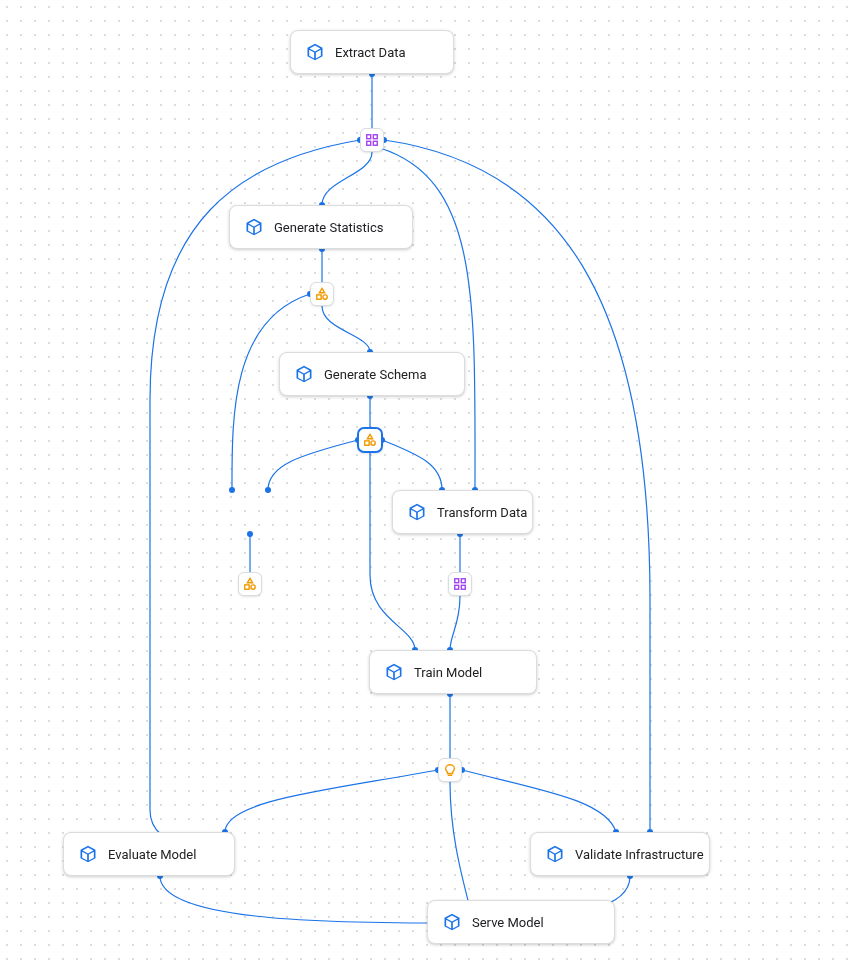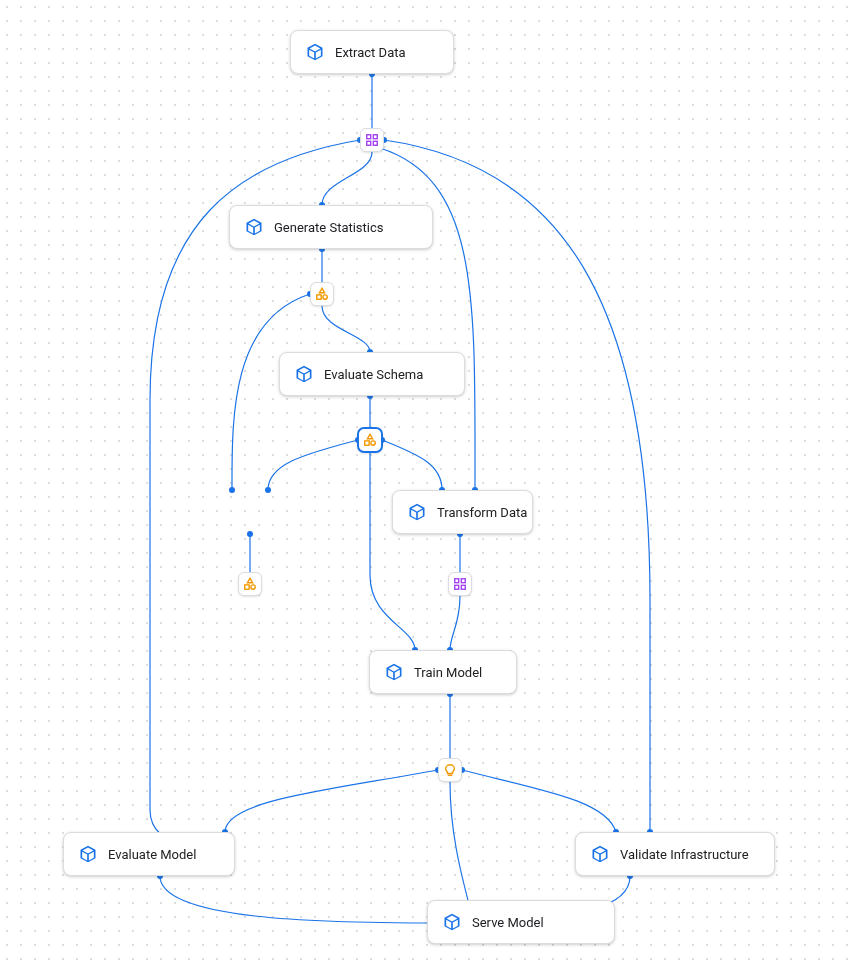--- a/index.html
+++ b/index.html
@@ -99,57 +99,57 @@
   <circle class="dot" cx="505" cy="917" r="3"></circle>
 </svg>
 
 <div class="node" style="left:290px;top:30px;width:164px">
   <svg class="icon" viewBox="0 0 24 24">
         <path fill="#1a73e8" d="M12 2 3 7v10l9 5 9-5V7l-9-5zm0 2.3 6.5 3.6L12 11.5 5.5 7.9 12 4.3zM5 9.4l6 3.3v7l-6-3.3v-7zm8 10.3v-7l6-3.3v7l-6 3.3z"></path>
       </svg>
   <span>Extract Data</span>
 </div>
 
-<div class="node" style="left:229px;top:205px;width:204px">
+<div class="node" style="left:229px;top:205px;width:184px">
   <svg class="icon" viewBox="0 0 24 24">
         <path fill="#1a73e8" d="M12 2 3 7v10l9 5 9-5V7l-9-5zm0 2.3 6.5 3.6L12 11.5 5.5 7.9 12 4.3zM5 9.4l6 3.3v7l-6-3.3v-7zm8 10.3v-7l6-3.3v7l-6 3.3z"></path>
       </svg>
   <span>Generate Statistics</span>
 </div>
 
 <div class="node" style="left:279px;top:352px;width:186px">
   <svg class="icon" viewBox="0 0 24 24">
         <path fill="#1a73e8" d="M12 2 3 7v10l9 5 9-5V7l-9-5zm0 2.3 6.5 3.6L12 11.5 5.5 7.9 12 4.3zM5 9.4l6 3.3v7l-6-3.3v-7zm8 10.3v-7l6-3.3v7l-6 3.3z"></path>
       </svg>
-  <span>Evaluate Schema</span>
+  <span>Generate Schema</span>
 </div>
 
 
 <div class="node" style="left:392px;top:490px;width:141px">
   <svg class="icon" viewBox="0 0 24 24">
         <path fill="#1a73e8" d="M12 2 3 7v10l9 5 9-5V7l-9-5zm0 2.3 6.5 3.6L12 11.5 5.5 7.9 12 4.3zM5 9.4l6 3.3v7l-6-3.3v-7zm8 10.3v-7l6-3.3v7l-6 3.3z"></path>
       </svg>
   <span>Transform Data</span>
 </div>
 
-<div class="node" style="left:369px;top:650px;width:148px">
+<div class="node" style="left:369px;top:650px;width:168px">
   <svg class="icon" viewBox="0 0 24 24">
         <path fill="#1a73e8" d="M12 2 3 7v10l9 5 9-5V7l-9-5zm0 2.3 6.5 3.6L12 11.5 5.5 7.9 12 4.3zM5 9.4l6 3.3v7l-6-3.3v-7zm8 10.3v-7l6-3.3v7l-6 3.3z"></path>
       </svg>
   <span>Train Model</span>
 </div>
 
 <div class="node" style="left:63px;top:832px;width:172px">
   <svg class="icon" viewBox="0 0 24 24">
         <path fill="#1a73e8" d="M12 2 3 7v10l9 5 9-5V7l-9-5zm0 2.3 6.5 3.6L12 11.5 5.5 7.9 12 4.3zM5 9.4l6 3.3v7l-6-3.3v-7zm8 10.3v-7l6-3.3v7l-6 3.3z"></path>
       </svg>
   <span>Evaluate Model</span>
 </div>
 
-<div class="node" style="left:575px;top:832px;width:200px">
+<div class="node" style="left:530px;top:832px;width:180px">
   <svg class="icon" viewBox="0 0 24 24">
         <path fill="#1a73e8" d="M12 2 3 7v10l9 5 9-5V7l-9-5zm0 2.3 6.5 3.6L12 11.5 5.5 7.9 12 4.3zM5 9.4l6 3.3v7l-6-3.3v-7zm8 10.3v-7l6-3.3v7l-6 3.3z"></path>
       </svg>
   <span>Validate Infrastructure</span>
 </div>
 
 <div class="node" style="left:427px;top:900px;width:188px">
   <svg class="icon" viewBox="0 0 24 24">
         <path fill="#1a73e8" d="M12 2 3 7v10l9 5 9-5V7l-9-5zm0 2.3 6.5 3.6L12 11.5 5.5 7.9 12 4.3zM5 9.4l6 3.3v7l-6-3.3v-7zm8 10.3v-7l6-3.3v7l-6 3.3z"></path>
       </svg>

